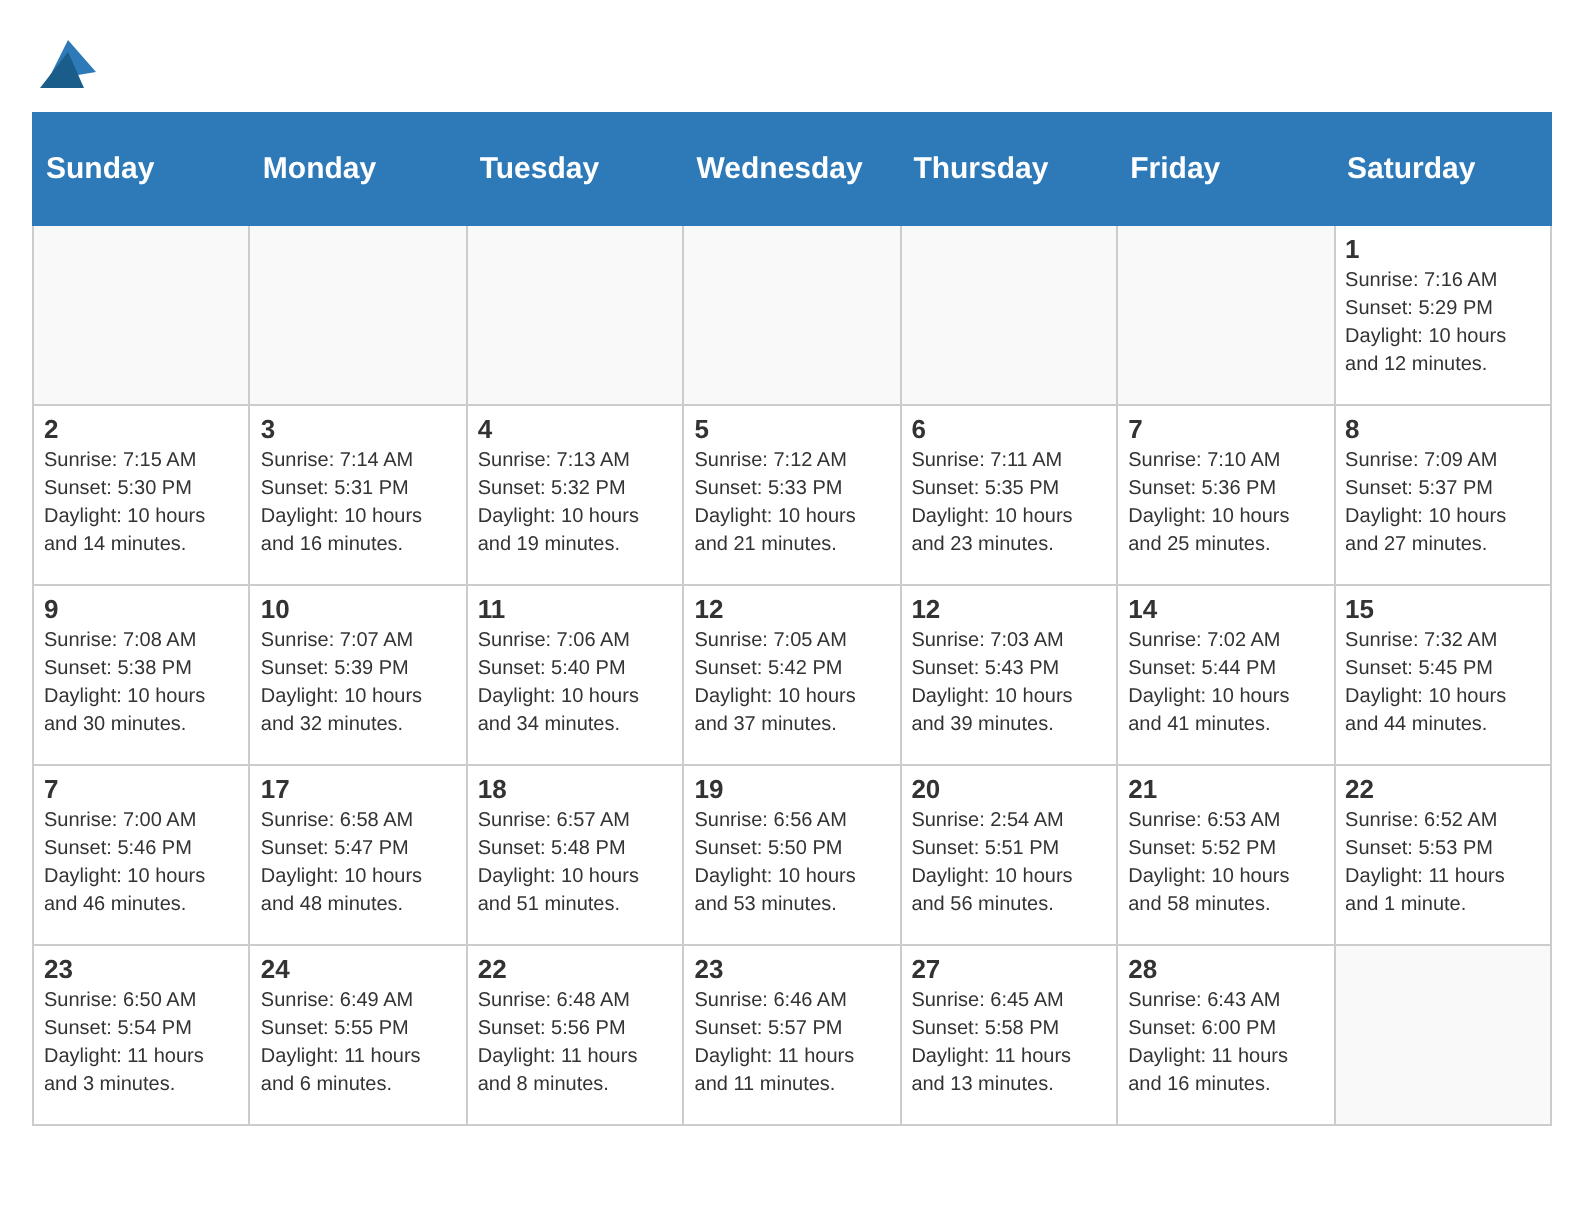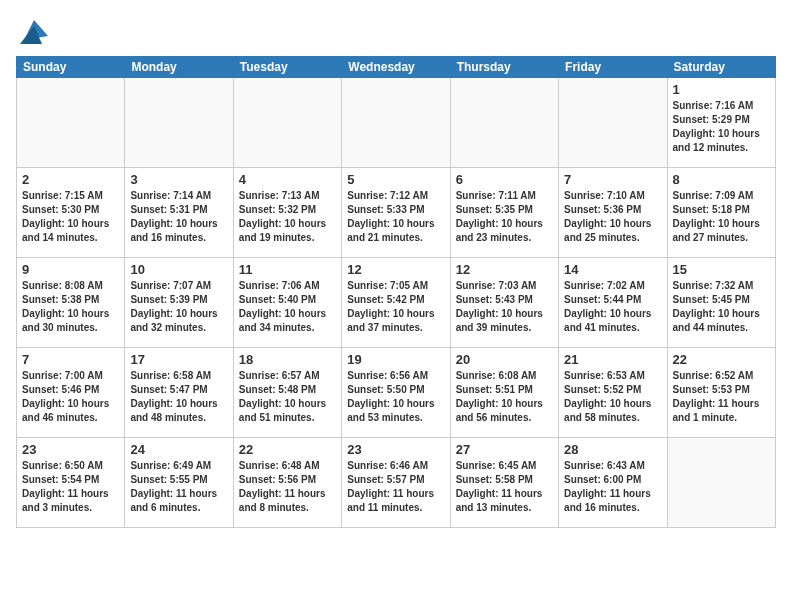--- a/index.html
+++ b/index.html
@@ -54,22 +54,22 @@
     }
     .calendar {
       width: 100%;
       border-collapse: collapse;
       border: 1px solid #ccc;
     }
     .calendar th {
       background: #2e7ab8;
       color: #fff;
       text-align: left;
-      padding: 3px 6px;
-      font-size: 12px;
+      padding: 19px 6px;
+      font-size: 15px;
       font-weight: bold;
       border: 1px solid #2e7ab8;
     }
     .calendar td {
       vertical-align: top;
       border: 1px solid #ccc;
       padding: 4px 5px;
       width: 107px;
       min-height: 80px;
       font-size: 10.5px;
@@ -82,21 +82,20 @@
     .day-num {
       font-size: 13px;
       font-weight: bold;
       display: block;
       margin-bottom: 2px;
     }
     .day-info {
       font-size: 10px;
       line-height: 1.4;
       color: #333;
-      font-weight: bold;
     }
     tr.week-row td {
       height: 90px;
     }
   </style>
 </head>
 <body>
 
 <div class="header">
   <div class="logo">
@@ -176,28 +175,28 @@
         </td>
         <td>
           <span class="day-num">7</span>
           <div class="day-info">Sunrise: 7:10 AM
 Sunset: 5:36 PM
 Daylight: 10 hours and 25 minutes.</div>
         </td>
         <td>
           <span class="day-num">8</span>
           <div class="day-info">Sunrise: 7:09 AM
-Sunset: 5:18 PM
+Sunset: 5:37 PM
 Daylight: 10 hours and 27 minutes.</div>
         </td>
       </tr>
       <tr class="week-row">
         <td>
           <span class="day-num">9</span>
-          <div class="day-info">Sunrise: 8:08 AM
+          <div class="day-info">Sunrise: 7:08 AM
 Sunset: 5:38 PM
 Daylight: 10 hours and 30 minutes.</div>
         </td>
         <td>
           <span class="day-num">10</span>
           <div class="day-info">Sunrise: 7:07 AM
 Sunset: 5:39 PM
 Daylight: 10 hours and 32 minutes.</div>
         </td>
         <td>
@@ -251,21 +250,21 @@
 Daylight: 10 hours and 51 minutes.</div>
         </td>
         <td>
           <span class="day-num">19</span>
           <div class="day-info">Sunrise: 6:56 AM
 Sunset: 5:50 PM
 Daylight: 10 hours and 53 minutes.</div>
         </td>
         <td>
           <span class="day-num">20</span>
-          <div class="day-info">Sunrise: 6:08 AM
+          <div class="day-info">Sunrise: 2:54 AM
 Sunset: 5:51 PM
 Daylight: 10 hours and 56 minutes.</div>
         </td>
         <td>
           <span class="day-num">21</span>
           <div class="day-info">Sunrise: 6:53 AM
 Sunset: 5:52 PM
 Daylight: 10 hours and 58 minutes.</div>
         </td>
         <td>

